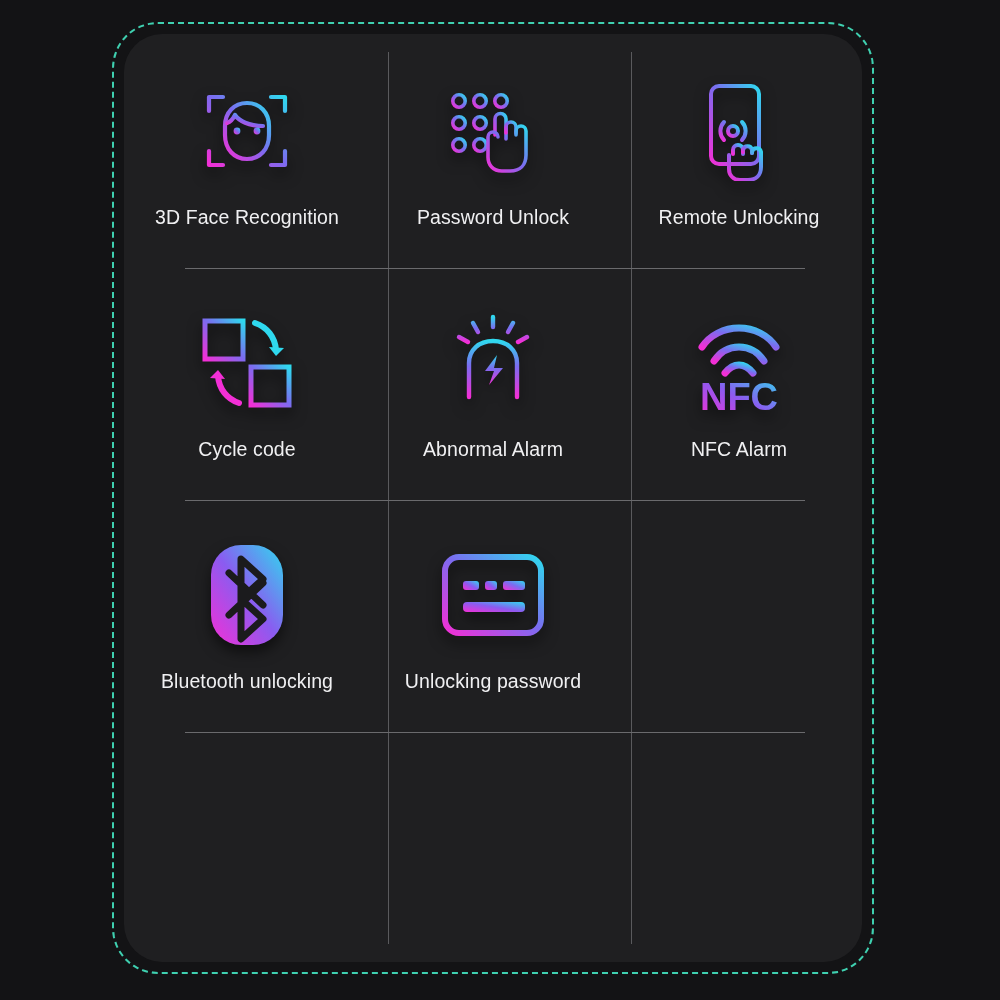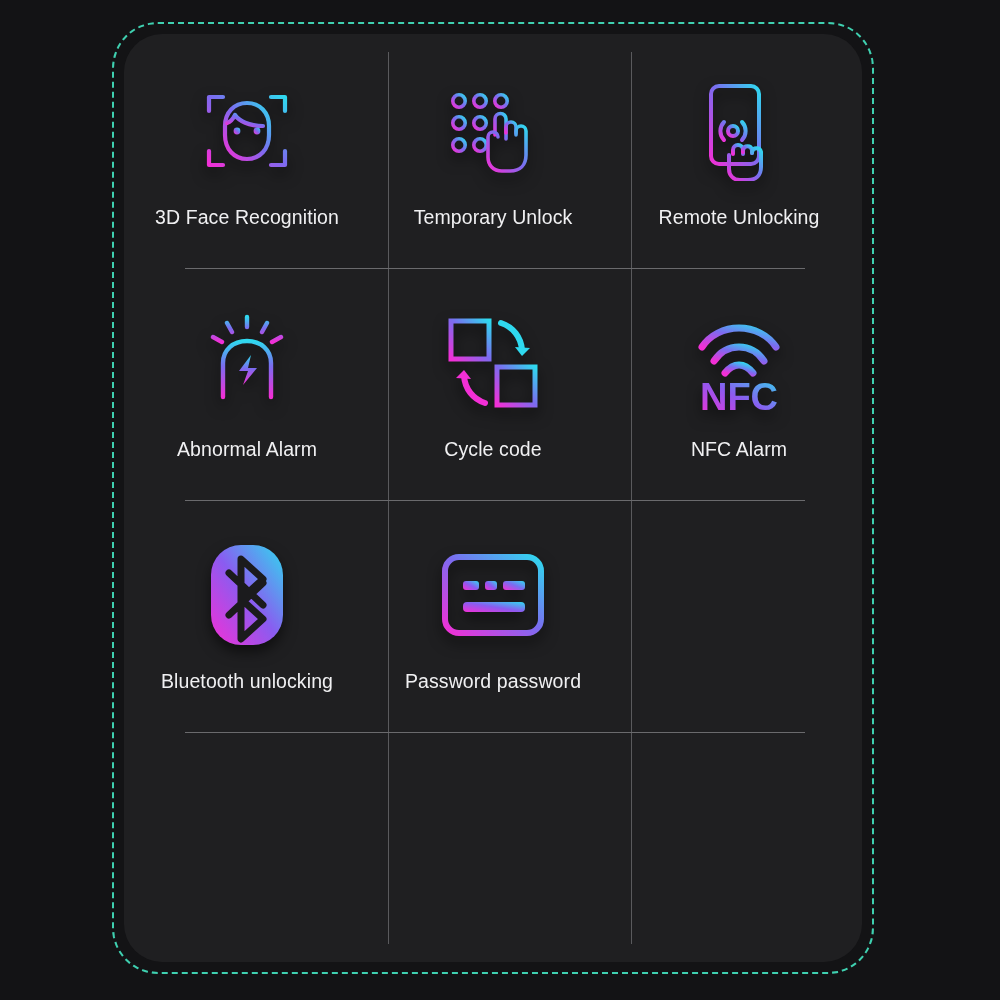--- a/index.html
+++ b/index.html
@@ -133,21 +133,21 @@
               <circle cx="58" cy="18" r="6.2"></circle>
             <circle cx="16" cy="40" r="6.2"></circle>
               <circle cx="37" cy="40" r="6.2"></circle>
             <circle cx="16" cy="62" r="6.2"></circle>
               <circle cx="37" cy="62" r="6.2"></circle>
             <path d="M52 52V36a5.5 5.5 0 0111 0v20" stroke-linecap="round"></path>
             <path d="M63 50v-6a5 5 0 0110 0v6" stroke-linecap="round"></path>
             <path d="M73 52v-4a5 5 0 0110 0v24c0 10-6 16-16 16H59c-9 0-14-6-14-14V54a5 5 0 0110 0" stroke-linecap="round" stroke-linejoin="round"></path>
           </svg>
         </div>
-        <div class="label">Temporary Unlock</div>
+        <div class="label">Password Unlock</div>
       </div>
 
       <div class="cell">
         <div class="icon-wrap">
           <svg width="84" height="100" viewBox="0 0 84 100" fill="none" stroke="url(#gA)" stroke-width="4" stroke-linecap="round" stroke-linejoin="round">
             <rect x="14" y="5" width="48" height="78" rx="8"></rect>
             <path d="M31 13h14" stroke-width="4.4"></path>
             <circle cx="36" cy="50" r="5"></circle>
             <path d="M27 41a13 13 0 000 18M45 41a13 13 0 010 18"></path>
             <path d="M36 55v18"></path>
@@ -156,46 +156,46 @@
             <path d="M55 72v-1a4.6 4.6 0 019 0v15c0 8-5 13-13 13h-8c-7 0-11-5-11-11V74"></path>
           </svg>
         </div>
         <div class="label">Remote Unlocking</div>
       </div>
 
 
 
       <div class="cell">
         <div class="icon-wrap">
-          <svg width="88" height="100" viewBox="0 0 88 100" fill="none" stroke="url(#gV)" stroke-width="4.4" stroke-linecap="round">
-            <path d="M44 4v10M24 10l5 9M64 10l-5 9M10 24l9 5M78 24l-9 5"></path>
-            <path d="M20 84V50c0-13 10-22 24-22s24 9 24 22v34" stroke-linejoin="round"></path>
-            <path d="M14 88h60" stroke-width="7"></path>
-            <path d="M48 42l-12 16h9l-5 14 14-17h-9z" fill="url(#gV)" stroke="none"></path>
-          </svg>
-        </div>
-        <div class="label">Abnormal Alarm</div>
-      </div>
-
-      <div class="cell">
-        <div class="icon-wrap">
           <svg width="96" height="96" viewBox="0 0 96 96" fill="none">
             <rect x="6" y="6" width="38" height="38" stroke="url(#gA)" stroke-width="5"></rect>
             <rect x="52" y="52" width="38" height="38" stroke="url(#gA)" stroke-width="5"></rect>
             <path d="M56 8c12 4 20 14 21 27" stroke="#2fd9ef" stroke-width="6" fill="none" stroke-linecap="round"></path>
             <path d="M70 32l7 9 8-8z" fill="#2fd9ef"></path>
             <path d="M40 88c-12-4-20-14-21-27" stroke="#f32fd6" stroke-width="6" fill="none" stroke-linecap="round"></path>
             <path d="M26 64l-7-9-8 8z" fill="#f32fd6"></path>
           </svg>
         </div>
         <div class="label">Cycle code</div>
       </div>
 
       <div class="cell">
         <div class="icon-wrap">
+          <svg width="88" height="100" viewBox="0 0 88 100" fill="none" stroke="url(#gV)" stroke-width="4.4" stroke-linecap="round">
+            <path d="M44 4v10M24 10l5 9M64 10l-5 9M10 24l9 5M78 24l-9 5"></path>
+            <path d="M20 84V50c0-13 10-22 24-22s24 9 24 22v34" stroke-linejoin="round"></path>
+            <path d="M14 88h60" stroke-width="7"></path>
+            <path d="M48 42l-12 16h9l-5 14 14-17h-9z" fill="url(#gV)" stroke="none"></path>
+          </svg>
+        </div>
+        <div class="label">Abnormal Alarm</div>
+      </div>
+
+      <div class="cell">
+        <div class="icon-wrap">
           <svg width="110" height="100" viewBox="0 0 110 100" fill="none">
             <path d="M18 34C26 22 40 15 55 15s29 7 37 19" stroke="url(#gA)" stroke-width="7" stroke-linecap="round"></path>
             <path d="M30 48c6-9 15-14 25-14s19 5 25 14" stroke="url(#gA)" stroke-width="7" stroke-linecap="round"></path>
             <path d="M41 60c4-5 9-8 14-8s10 3 14 8" stroke="url(#gA)" stroke-width="7" stroke-linecap="round"></path>
             <text x="55" y="97" text-anchor="middle" font-family="Liberation Sans, sans-serif" font-size="38" font-weight="bold" fill="url(#gC)">NFC</text>
           </svg>
         </div>
         <div class="label">NFC Alarm</div>
       </div>
 
@@ -213,21 +213,21 @@
       <div class="cell">
         <div class="icon-wrap">
           <svg width="104" height="84" viewBox="0 0 104 84" fill="none">
             <rect x="4" y="4" width="96" height="76" rx="14" stroke="url(#gA)" stroke-width="6"></rect>
             <rect x="22" y="28" width="16" height="9" rx="3" fill="url(#gC)"></rect>
             <rect x="44" y="28" width="12" height="9" rx="3" fill="url(#gC)"></rect>
             <rect x="62" y="28" width="22" height="9" rx="3" fill="url(#gA)"></rect>
             <rect x="22" y="49" width="62" height="10" rx="4" fill="url(#gC)"></rect>
           </svg>
         </div>
-        <div class="label">Password password</div>
+        <div class="label">Unlocking password</div>
       </div>
 
     </div>
 
     <div class="vline" style="left:264px; top:18px;  height:892px;"></div>
     <div class="vline" style="left:507px; top:18px;  height:892px;"></div>
     <div class="hline" style="left:61px;  top:234px; width:620px;"></div>
     <div class="hline" style="left:61px;  top:466px; width:620px;"></div>
     <div class="hline" style="left:61px;  top:698px; width:620px;"></div>
 

